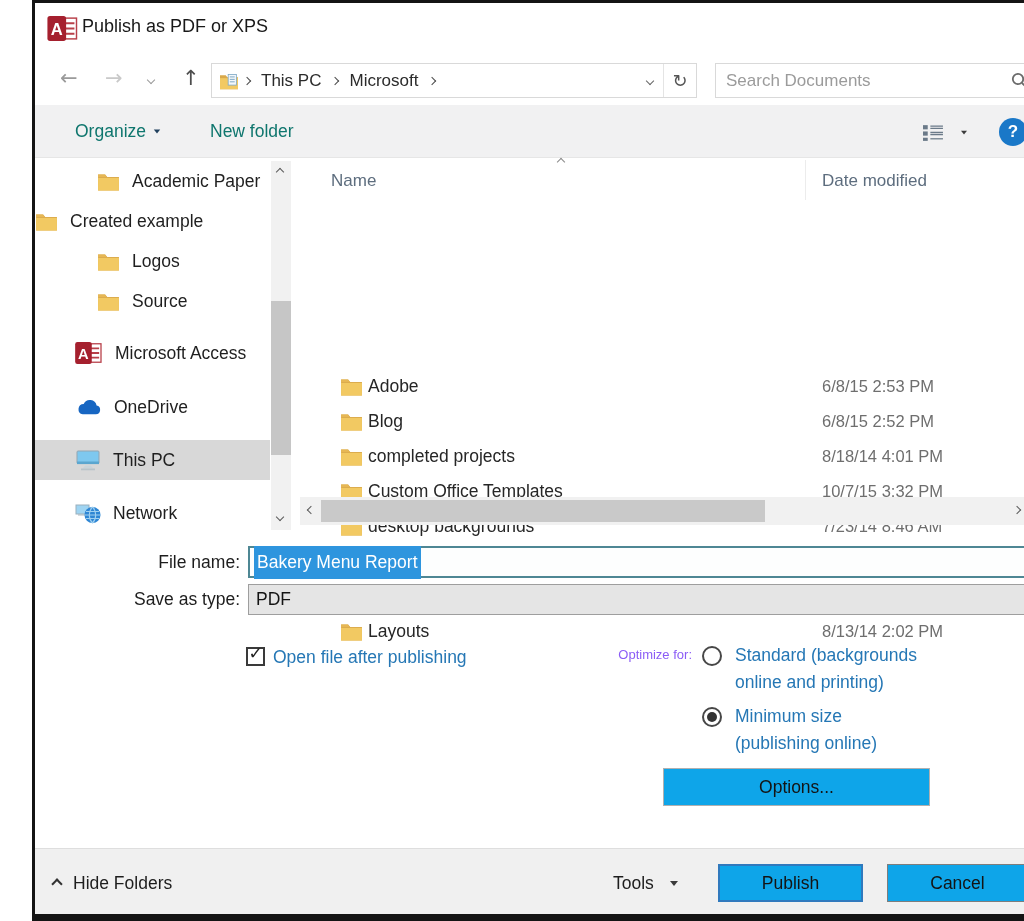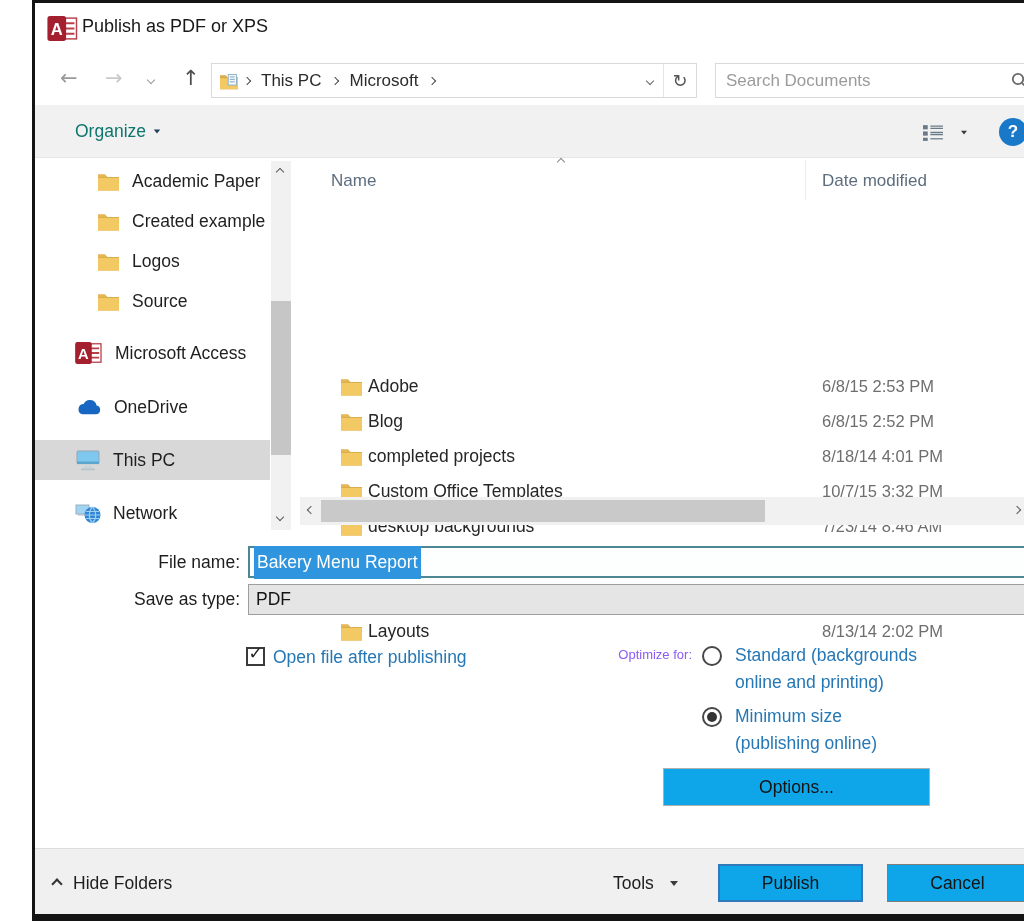--- a/index.html
+++ b/index.html
@@ -208,35 +208,38 @@
           <use href="#sym-magnifier"></use>
         </svg>
     </div>
   </div>
 
   <div class="toolbar">
     <div class="tool-item" style="left:40px">
       <span>Organize</span>
       <span class="tri" style="border-top-color:#21405e;transform:scale(.8)"></span>
     </div>
+    <div class="tool-item" style="left:175px">
+      <span>New folder</span>
+    </div>
     <svg width="21" height="17" style="position:absolute;left:888px;top:19px">
         <use href="#sym-viewlist"></use>
       </svg>
     <span class="tri" style="position:absolute;left:925px;top:25px;transform:scale(.75)"></span>
     <div class="help-btn">?</div>
   </div>
 
   <div>
     <div class="side-item" style="top:158px;padding-left:62px">
       <svg class="ic" width="23" height="19">
           <use href="#sym-folder"></use>
         </svg>
       <span>Academic Paper</span>
     </div>
-    <div class="side-item" style="top:198px;padding-left:62px">
+    <div class="side-item" style="top:198px;">
       <svg class="ic" width="23" height="19">
           <use href="#sym-folder"></use>
         </svg>
       <span>Created example</span>
     </div>
     <div class="side-item" style="top:238px;padding-left:62px">
       <svg class="ic" width="23" height="19">
           <use href="#sym-folder"></use>
         </svg>
       <span>Logos</span>

